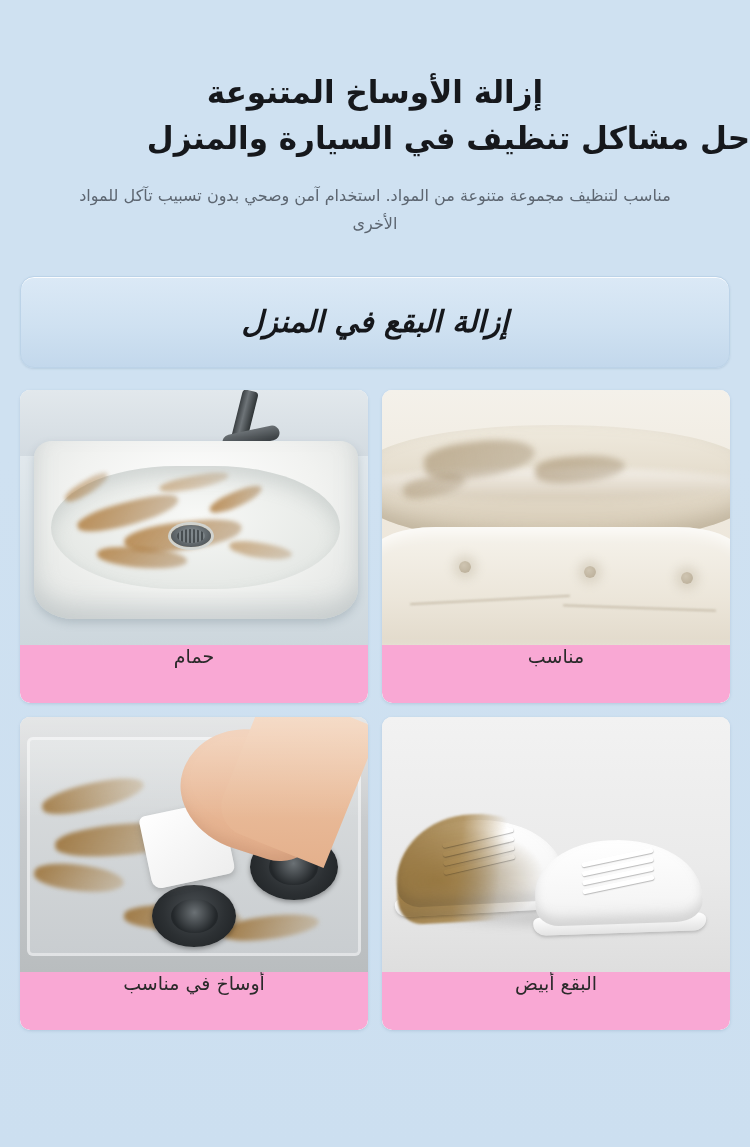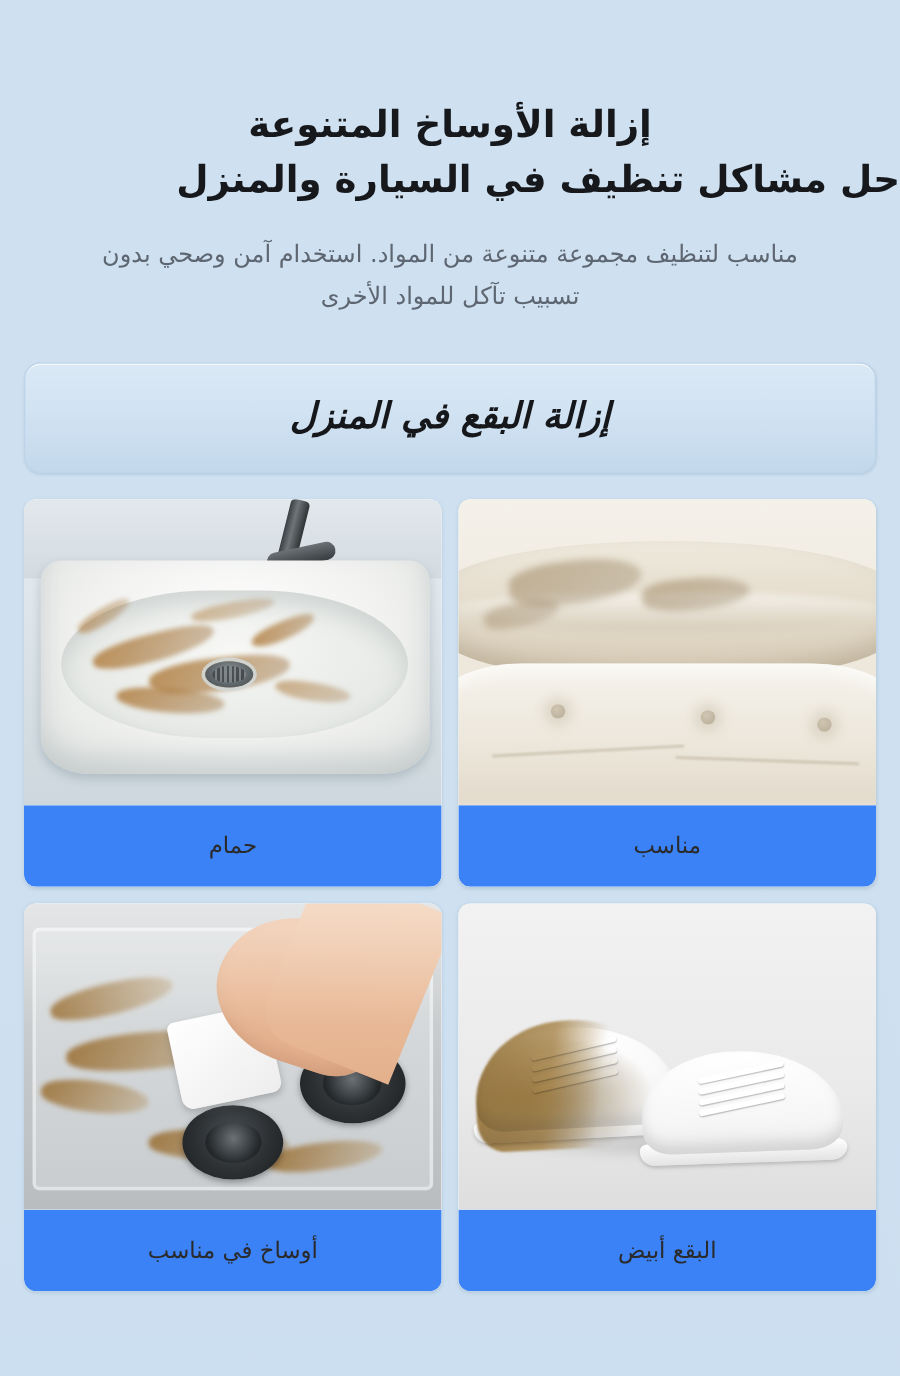--- a/index.html
+++ b/index.html
@@ -16,40 +16,39 @@
     height: 1147px;
     background: linear-gradient(180deg, #cfe1f1 0%, #cfe1f1 40%, #ccdff0 100%);
     padding: 0;
   }
 
   
   .header {
     padding-top: 72px;
     text-align: center;
     direction: rtl;
-    margin-top: 12px;
   }
   .head-line-1 {
     font-size: 31px;
     font-weight: bold;
     color: #16181c;
     letter-spacing: 0px;
     line-height: 1.35;
   }
   .head-line-2 {
     font-size: 31px;
     font-weight: bold;
     color: #16181c;
     line-height: 1.35;
     margin-top: 4px;
     text-align: right;
   }
   .subtitle {
     margin-top: 22px;
-    font-size: 20px;
+    font-size: 16px;
     color: #5d6671;
     line-height: 1.75;
     padding: 0 68px;
     direction: rtl;
   }
 
   
   .banner-wrap {
     margin: 38px 20px 0 20px;
     position: relative;
@@ -84,24 +83,23 @@
     overflow: hidden;
     box-shadow: 0 1px 3px rgba(100,130,165,0.25);
   }
   .photo {
     position: relative;
     height: 255px;
     overflow: hidden;
     background: #efefef;
   }
   .caption {
-    height: 68px;
-    background: #3b82f6;
+    height: 58px;
+    background: #f9a8d4;
     display: flex;
-    align-items: center;
     justify-content: center;
     border-radius: 0 0 10px 10px;
   }
   .caption span {
     font-size: 19px;
     color: #2a2a2a;
     font-weight: normal;
   }
 
   

